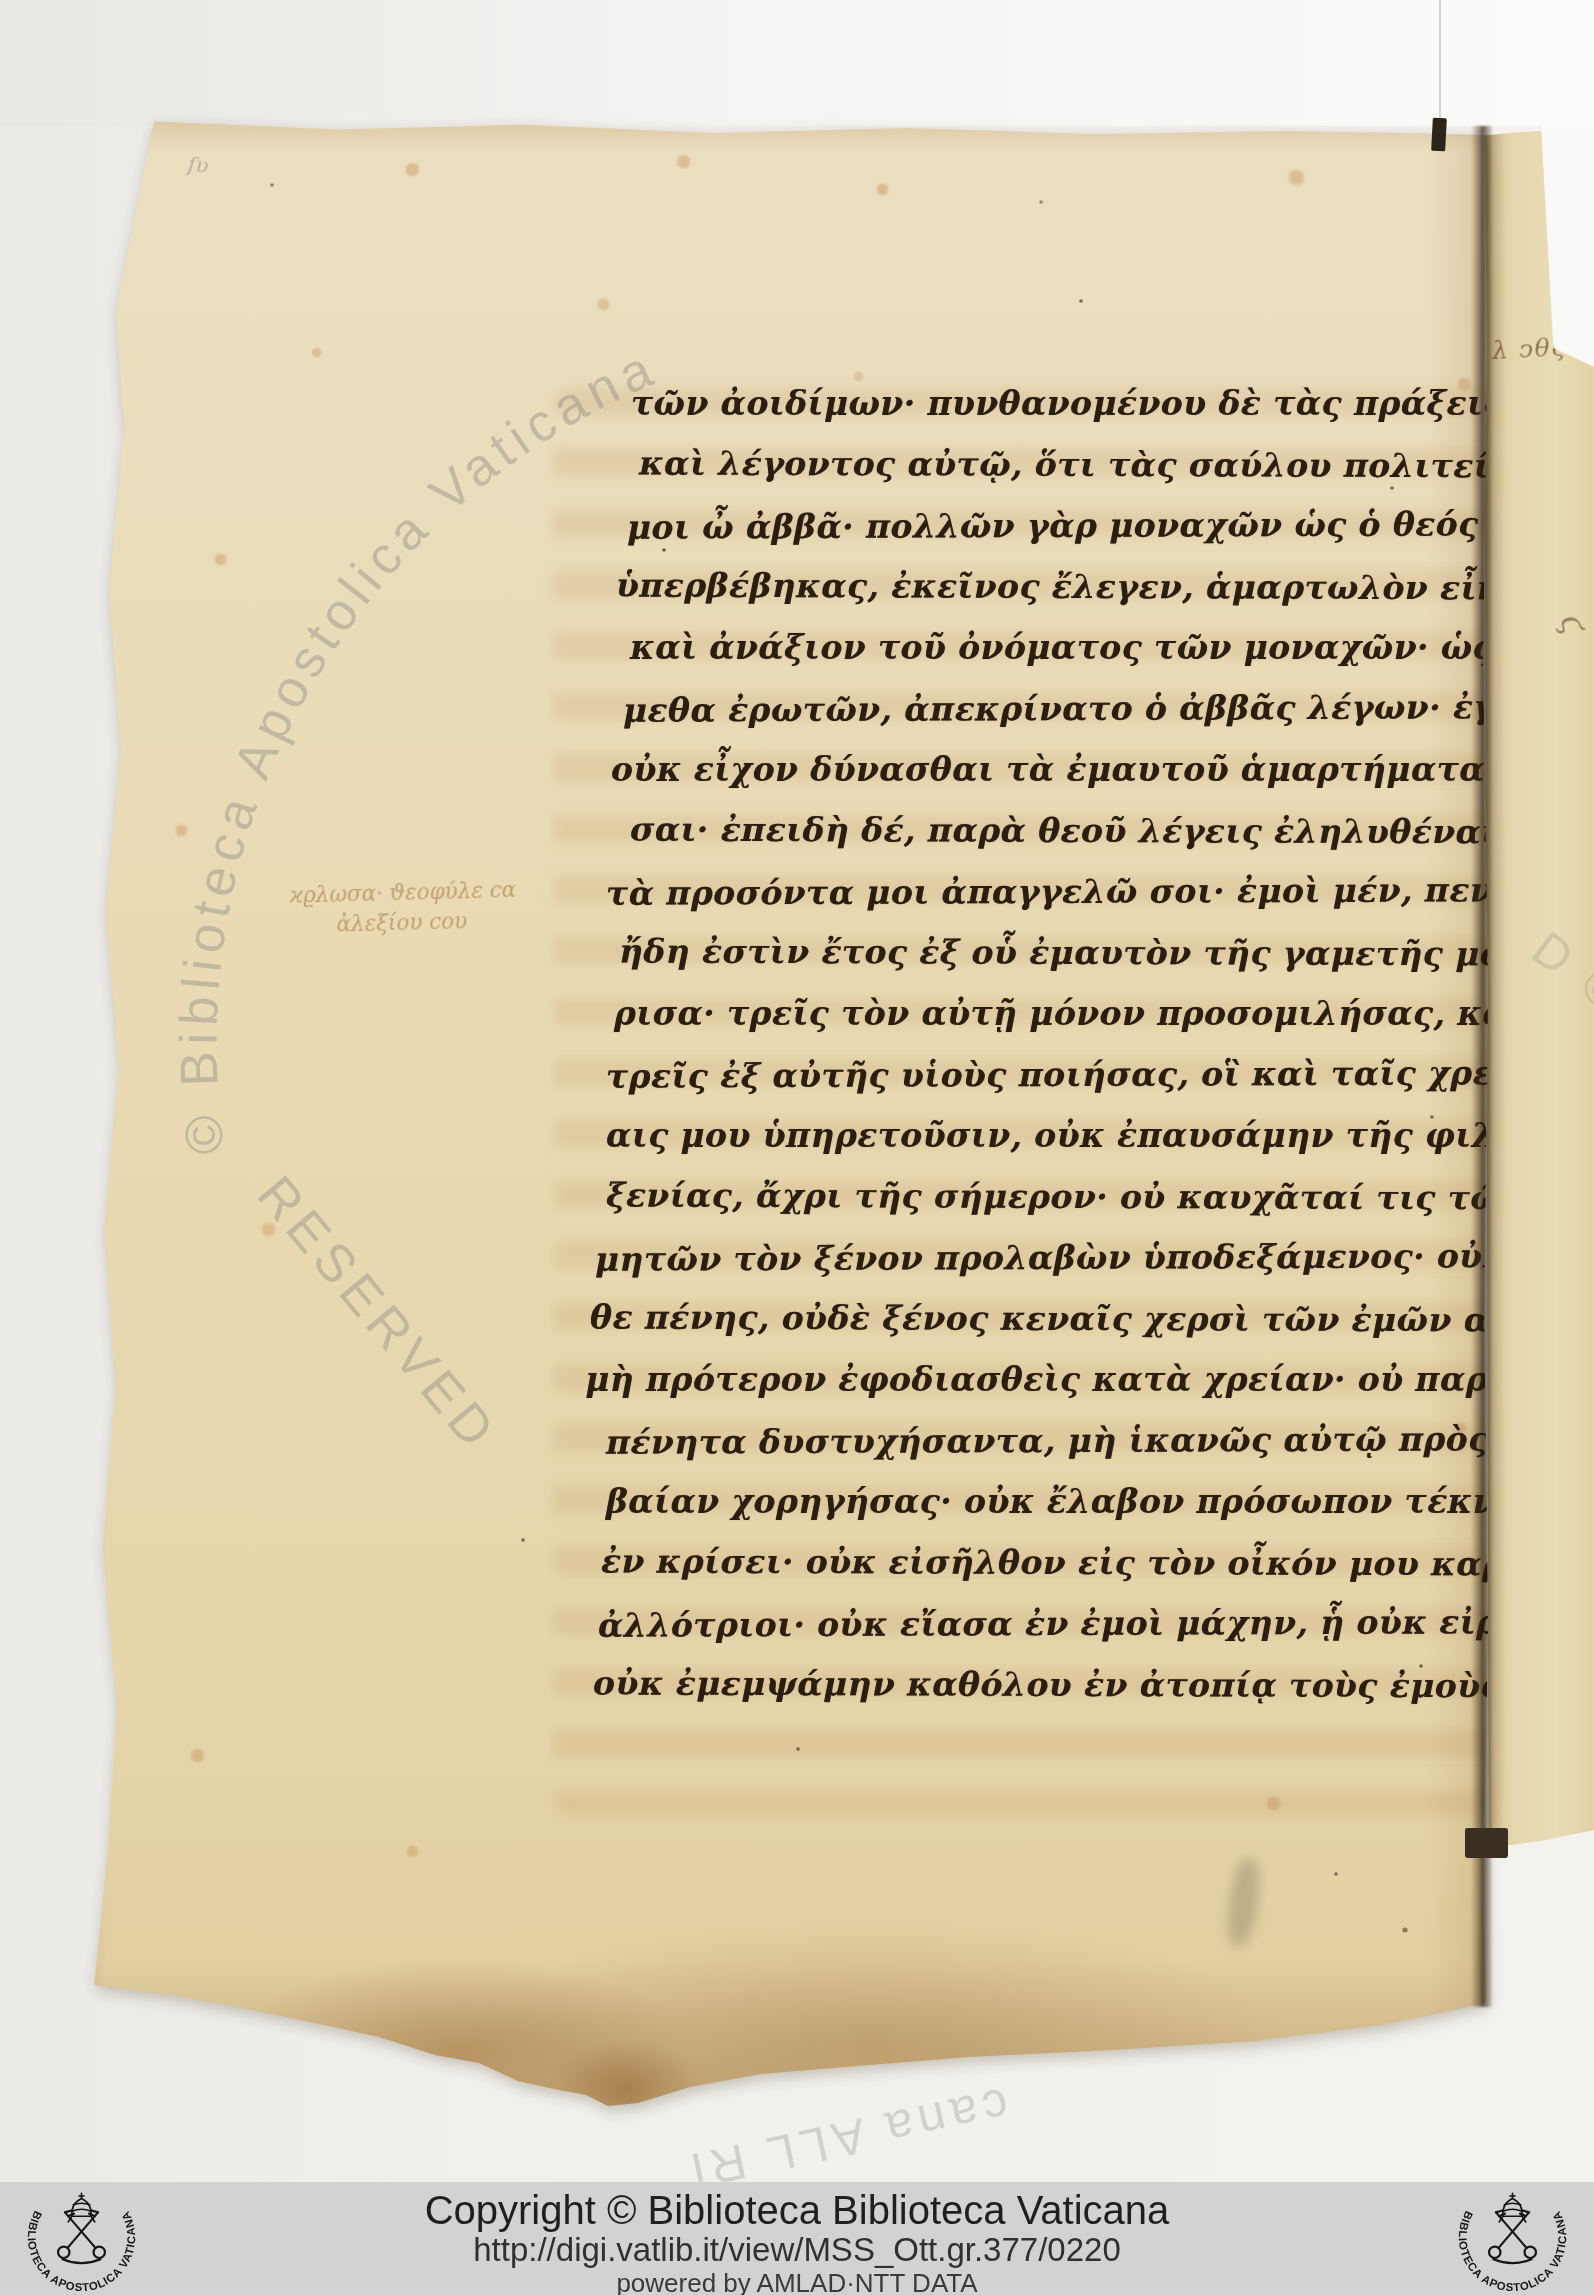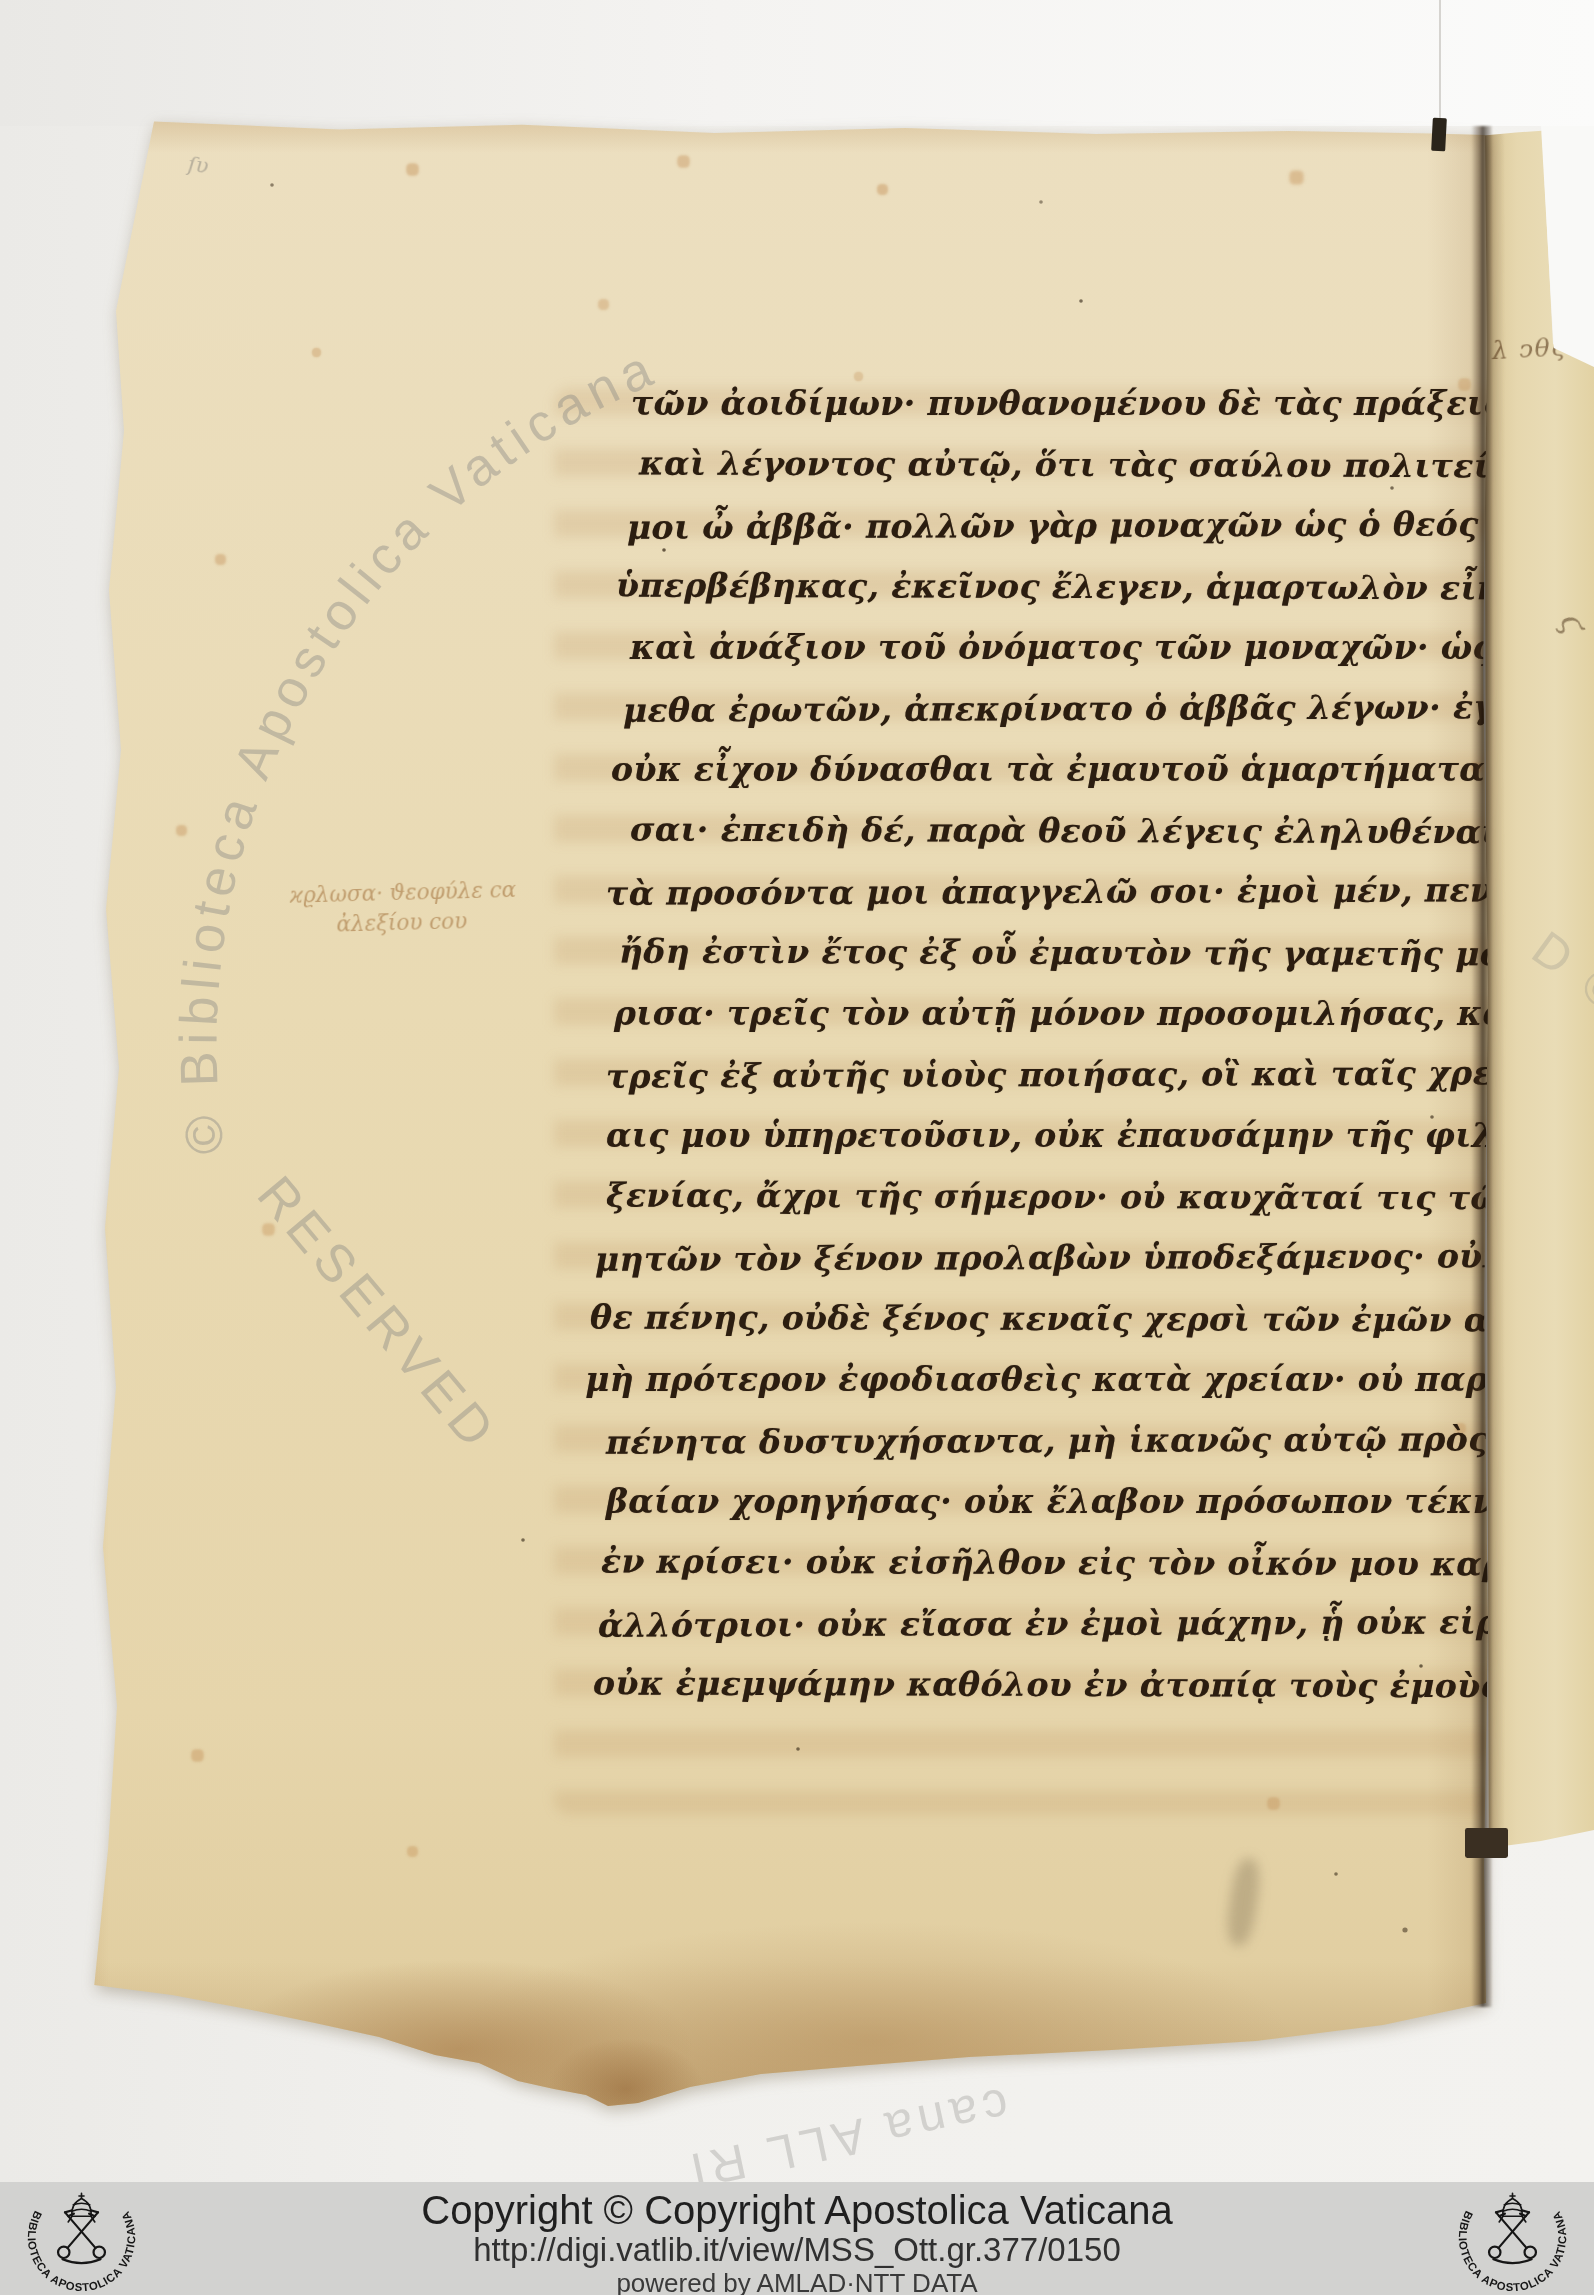--- a/index.html
+++ b/index.html
@@ -169,22 +169,22 @@
   </defs>
   <text font-size="66" letter-spacing="8" opacity="0.42">
     <textPath href="#wmArc" startOffset="20">© Biblioteca Apostolica Vaticana</textPath>
   </text>
   <text font-size="66" letter-spacing="8" opacity="0.42" transform="translate(320,1500) rotate(50)">RESERVED</text>
   <text font-size="62" letter-spacing="7" opacity="0.30" transform="translate(1260,2620) rotate(168)">cana ALL RI</text>
   <text font-size="62" letter-spacing="7" opacity="0.26" transform="translate(1918,1200) rotate(36)">D ©</text>
 </svg>
 
 <div class="footer">
-  <div class="f1">Copyright © Copyright Apostolica Vaticana</div>
-  <div class="f2">http://digi.vatlib.it/view/MSS_Ott.gr.377/0150</div>
+  <div class="f1">Copyright © Biblioteca Biblioteca Vaticana</div>
+  <div class="f2">http://digi.vatlib.it/view/MSS_Ott.gr.377/0220</div>
   <div class="f3">powered by AMLAD·NTT DATA</div>
 </div>
 
 <svg class="seal left" viewBox="-88 -64 176 128">
   <defs>
       <path id="sealArcL" d="M -58,-34 A 66 66 0 1 0 58,-34" fill="none"></path>
     </defs>
   <text font-size="14" letter-spacing="0.8" text-anchor="middle">
     <textPath href="#sealArcL" startOffset="50%">BIBLIOTECA APOSTOLICA VATICANA</textPath>
   </text>

